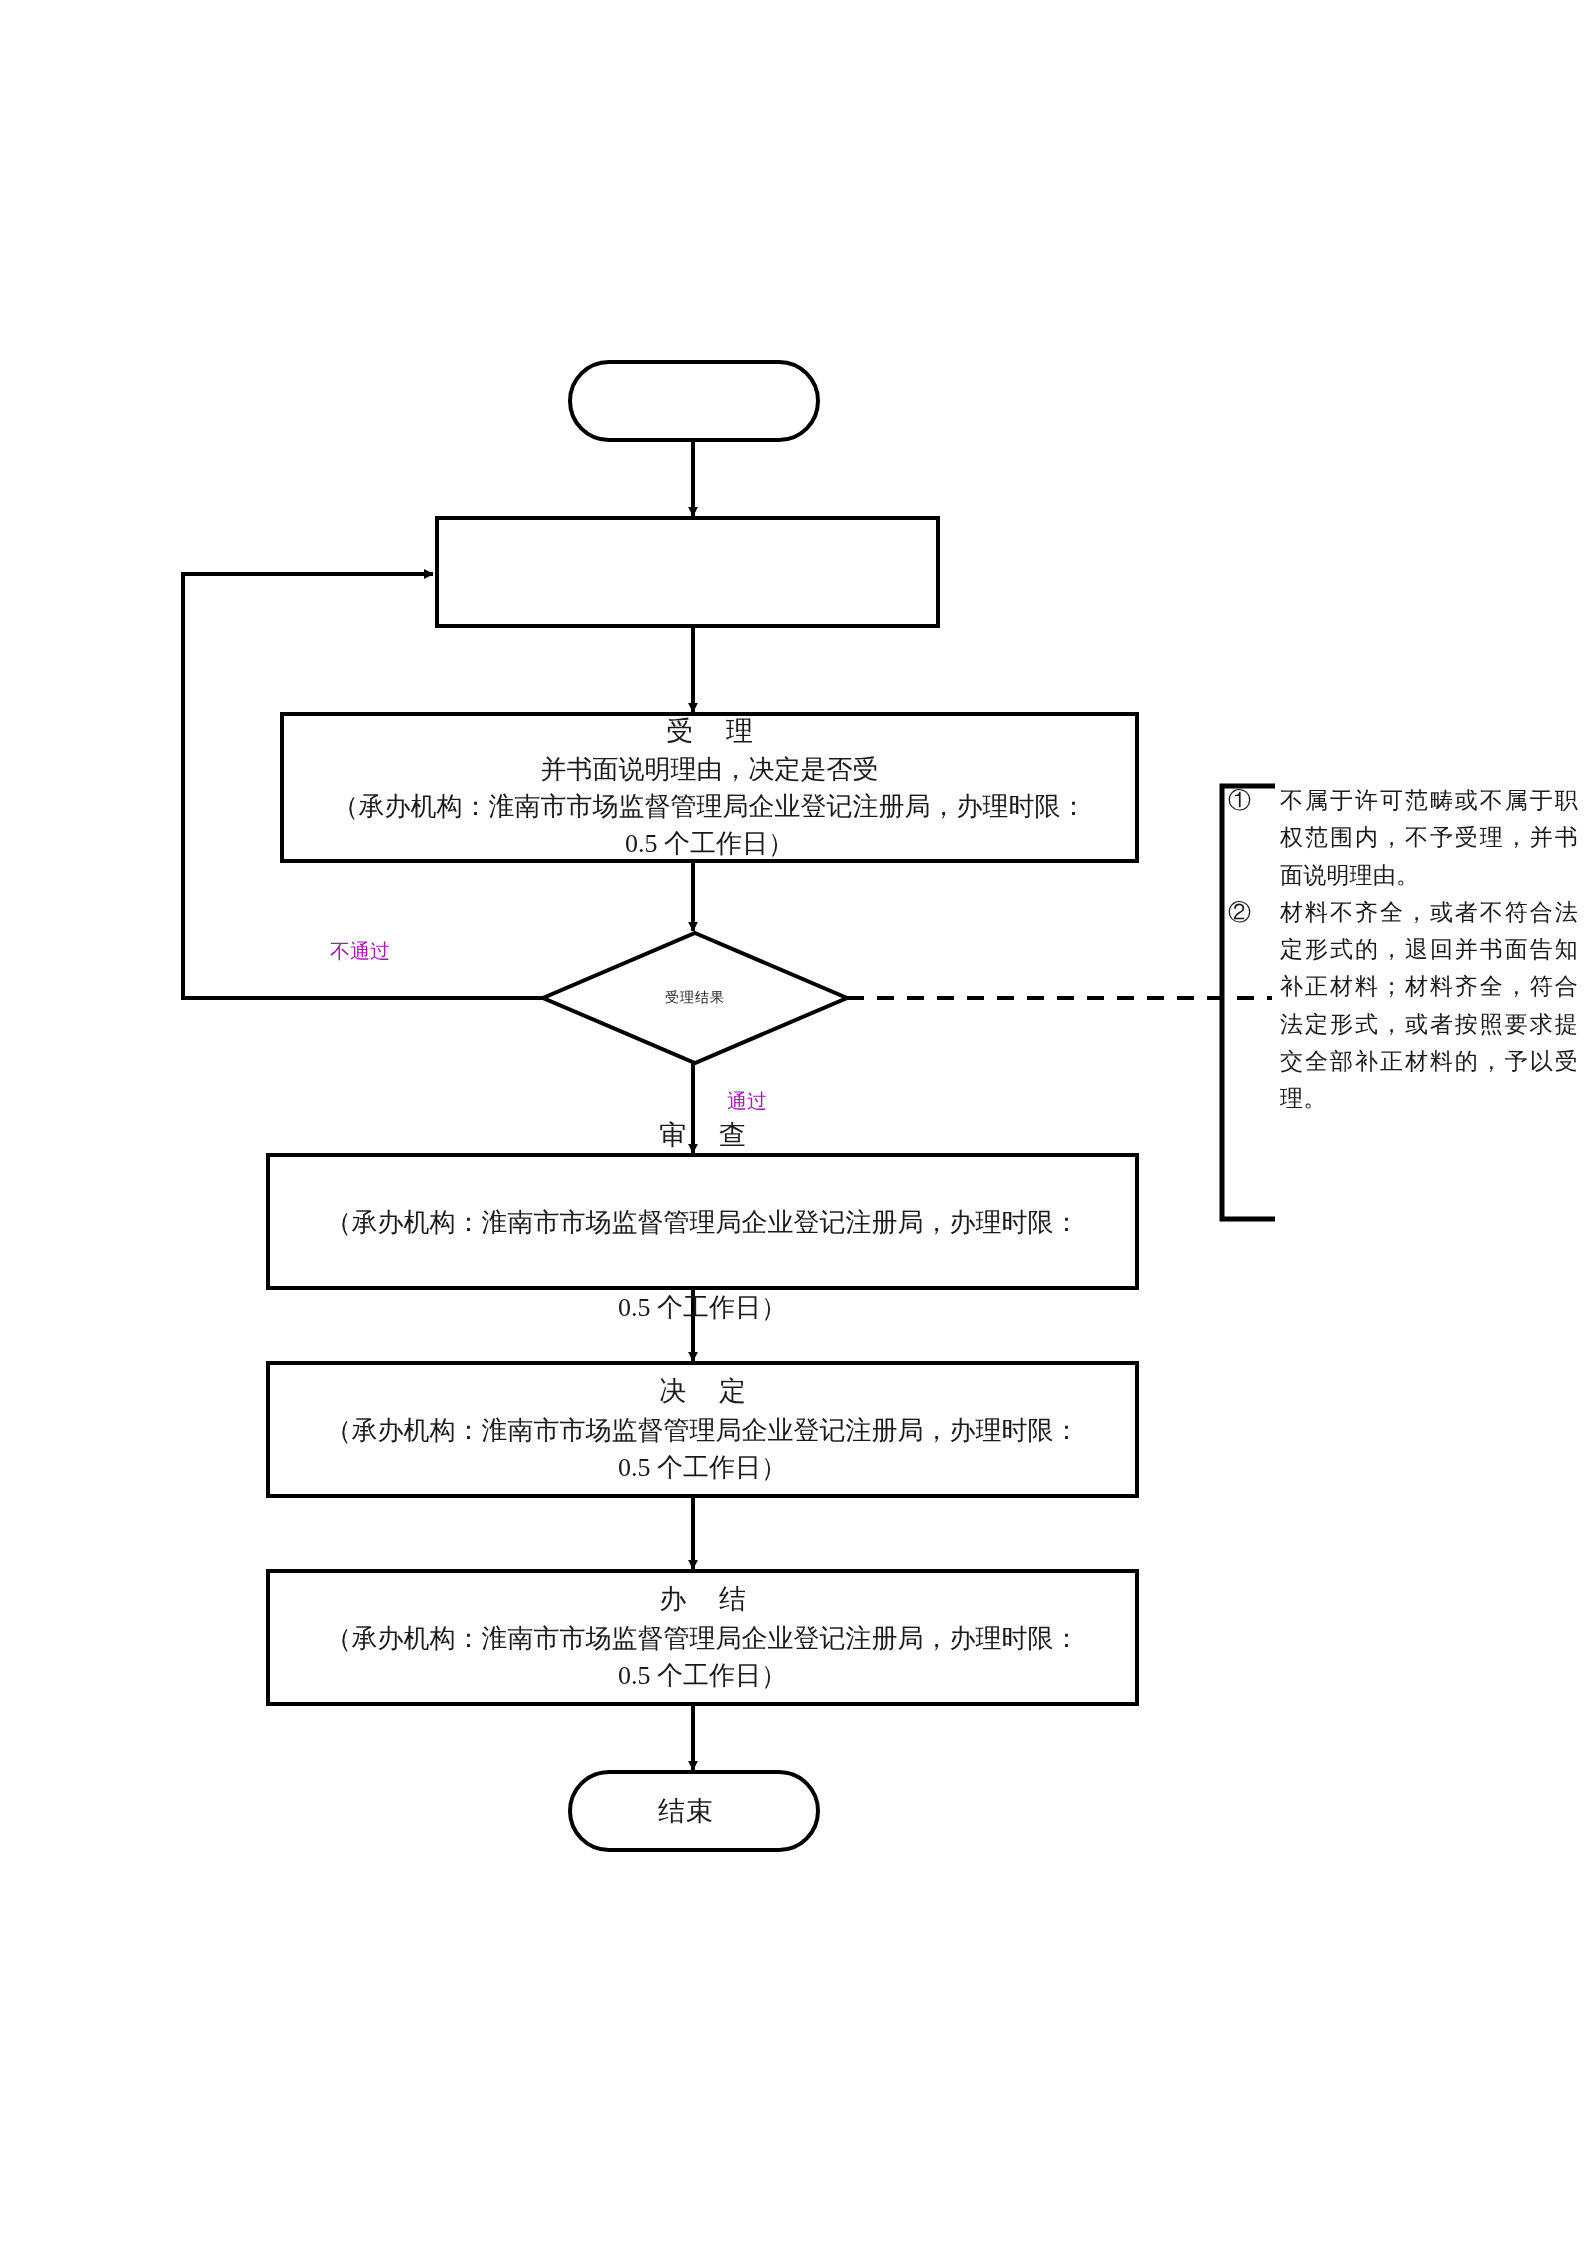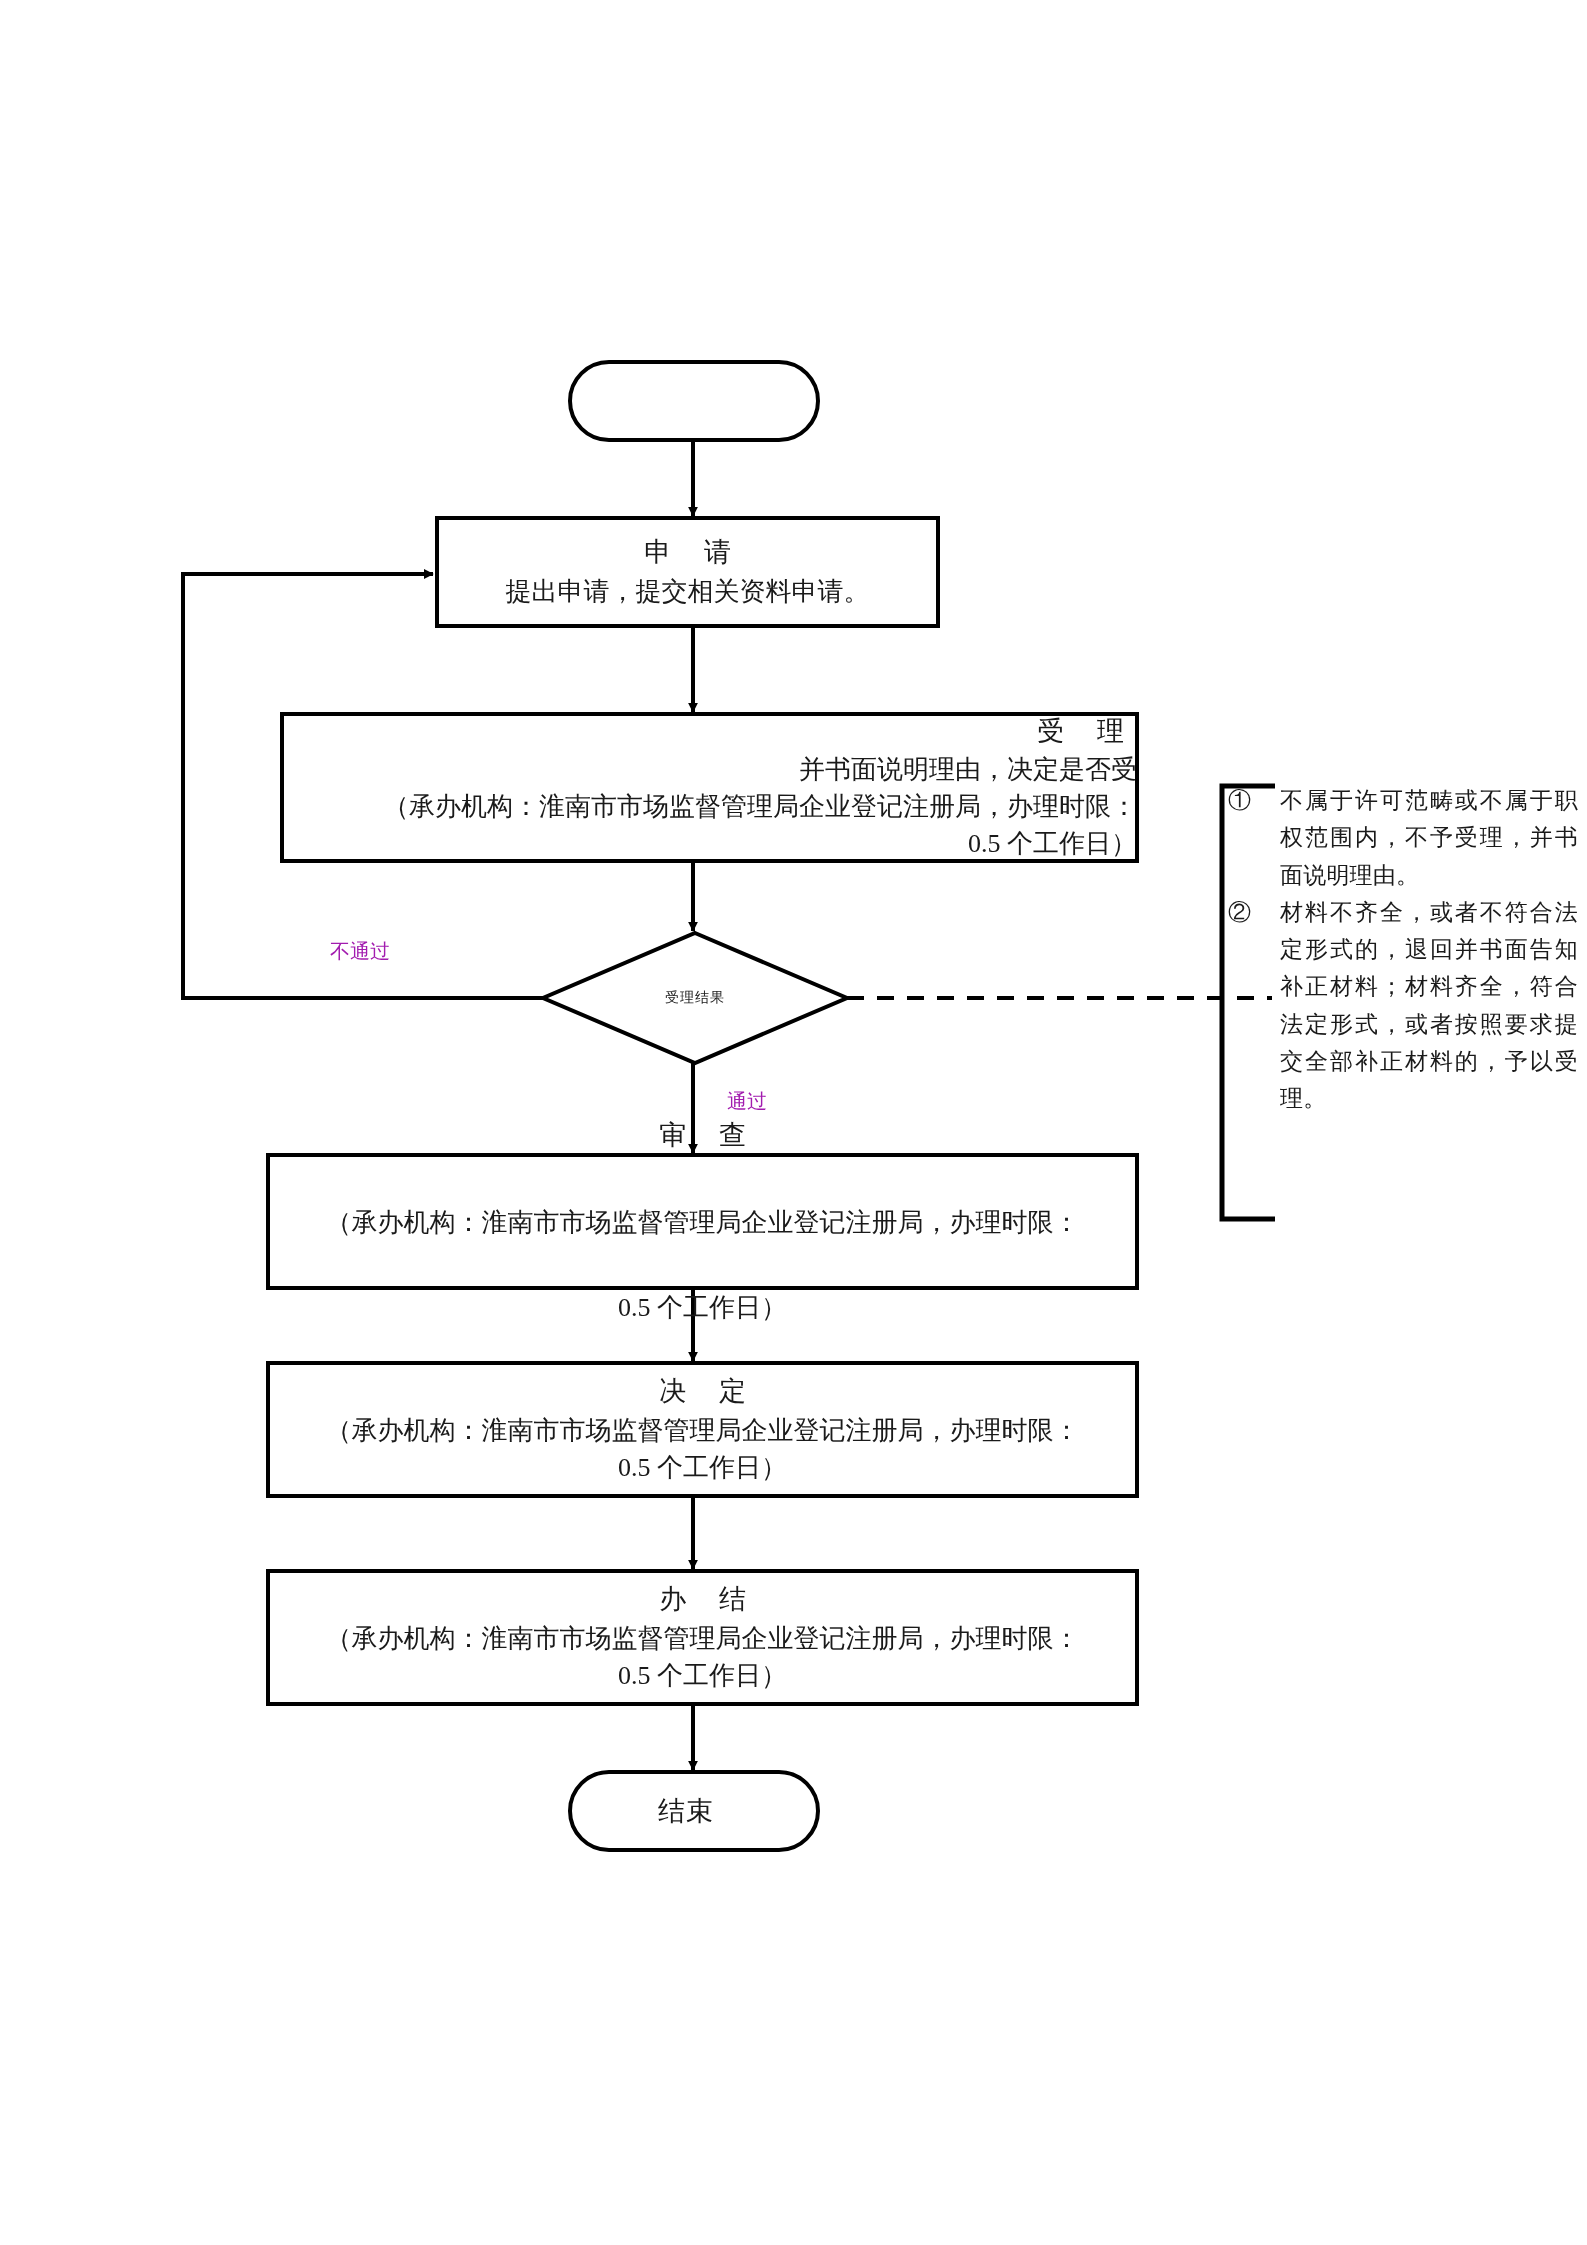--- a/index.html
+++ b/index.html
@@ -128,26 +128,22 @@
     <line x1="693" y1="1704" x2="693" y2="1770" stroke="#000000" stroke-width="4" marker-end="url(#arrowhead)"></line>
 
     <path d="M543,998 L183,998 L183,574 L433,574" fill="none" stroke="#000000" stroke-width="4" marker-end="url(#arrowhead)"></path>
 
     <line x1="847" y1="998" x2="1272" y2="998" stroke="#000000" stroke-width="4" stroke-dasharray="17,13"></line>
 
     <path d="M1275,786 L1222,786 L1222,1219 L1275,1219" fill="none" stroke="#000000" stroke-width="5"></path>
   </svg>
 
 
-  <div class="node-text" style="left:437px; top:518px; width:501px; height:108px;">
-    <span class="proc-title">申  请</span>
-    <span class="proc-line">提出申请，提交相关资料申请。</span>
-  </div>
 
-  <div class="node-text" style="left:282px; top:714px; width:855px; height:147px;align-items:flex-end;">
+  <div class="node-text" style="left:282px; top:714px; width:855px; height:147px;">
     <span class="proc-title">受  理</span>
     <span class="proc-line">并书面说明理由，决定是否受</span>
     <span class="proc-line">（承办机构：淮南市市场监督管理局企业登记注册局，办理时限：</span>
     <span class="proc-line">0.5 个工作日）</span>
   </div>
 
   <div class="node-text" style="left:543px; top:965px; width:304px; height:66px;">
     <span class="diamond-label">受理结果</span>
   </div>
 

